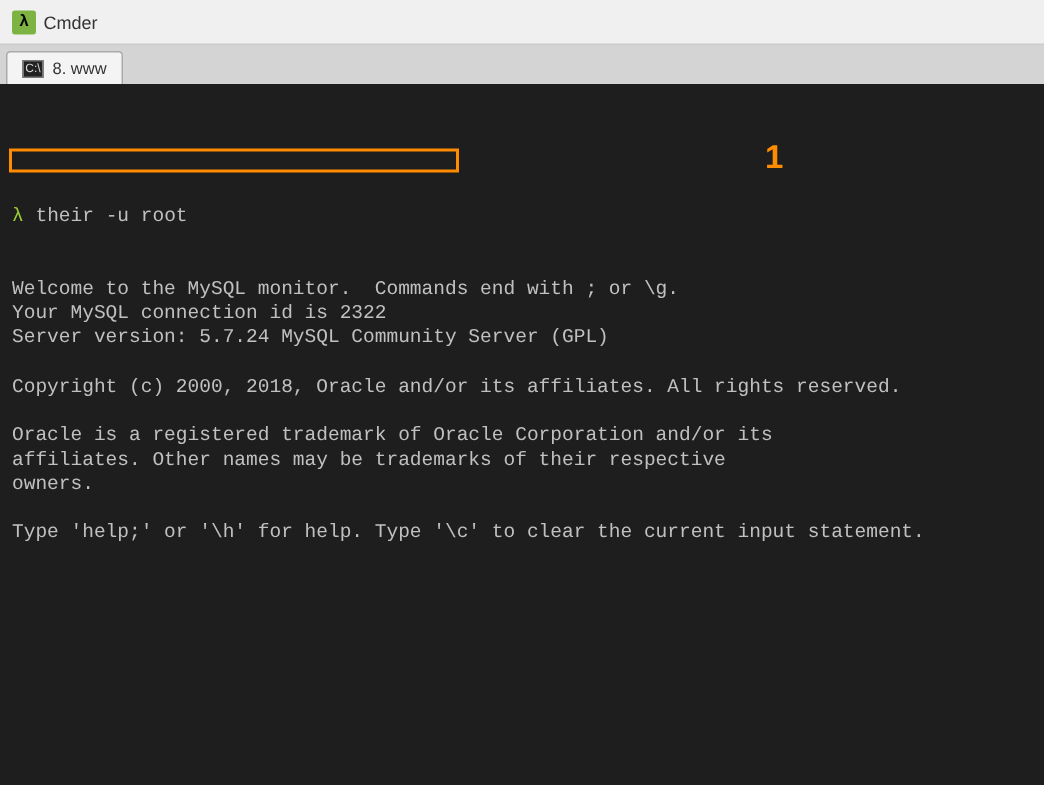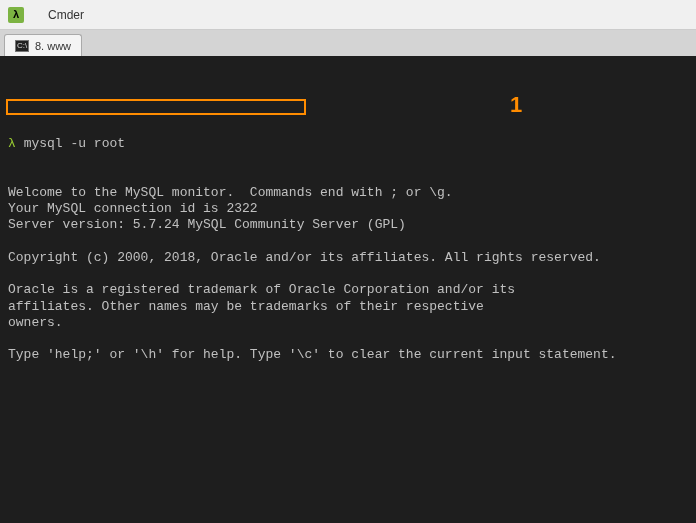--- a/index.html
+++ b/index.html
@@ -26,21 +26,21 @@
       background: #7cb342;
       display: flex;
       align-items: center;
       justify-content: center;
       font-size: 11px;
       color: #000;
       font-weight: bold;
       border-radius: 2px;
     }
     .titlebar-text {
-      margin-left: 24px;
+      margin-left: 5px;
       color: #333;
       font-family: 'Segoe UI', Tahoma, sans-serif;
       font-size: 12px;
     }
     .tabbar {
       background: #d4d4d4;
       height: 26px;
       display: flex;
       align-items: flex-end;
       padding: 0 4px;
@@ -123,21 +123,21 @@
 
 <div class="tabbar">
   <div class="tab">
     <div class="tab-icon">C:\</div>
     <span>8. www</span>
   </div>
 </div>
 
 <div class="terminal">
   <div class="spacer"></div>
-  <div class="term-line"><span class="green-prompt">λ</span> <span>mysql -u root</span></div>
+  <div class="term-line"><span class="green-prompt">λ</span> <span>their -u root</span></div>
   <div id="output-block"><div class="term-line">Welcome to the MySQL monitor.  Commands end with ; or \g.</div><div class="term-line">Your MySQL connection id is 2322</div><div class="term-line">Server version: 5.7.24 MySQL Community Server (GPL)</div><div class="term-line">&nbsp;</div><div class="term-line">Copyright (c) 2000, 2018, Oracle and/or its affiliates. All rights reserved.</div><div class="term-line">&nbsp;</div><div class="term-line">Oracle is a registered trademark of Oracle Corporation and/or its</div><div class="term-line">affiliates. Other names may be trademarks of their respective</div><div class="term-line">owners.</div><div class="term-line">&nbsp;</div><div class="term-line">Type 'help;' or '\h' for help. Type '\c' to clear the current input statement.</div><div class="term-line">&nbsp;</div></div>
 </div>
 
 <div class="highlight-box" style="left:6px; top:99px; width:300px; height:16px;"></div>
 
 <div class="arrow-container">
   
   
 </div>
 

